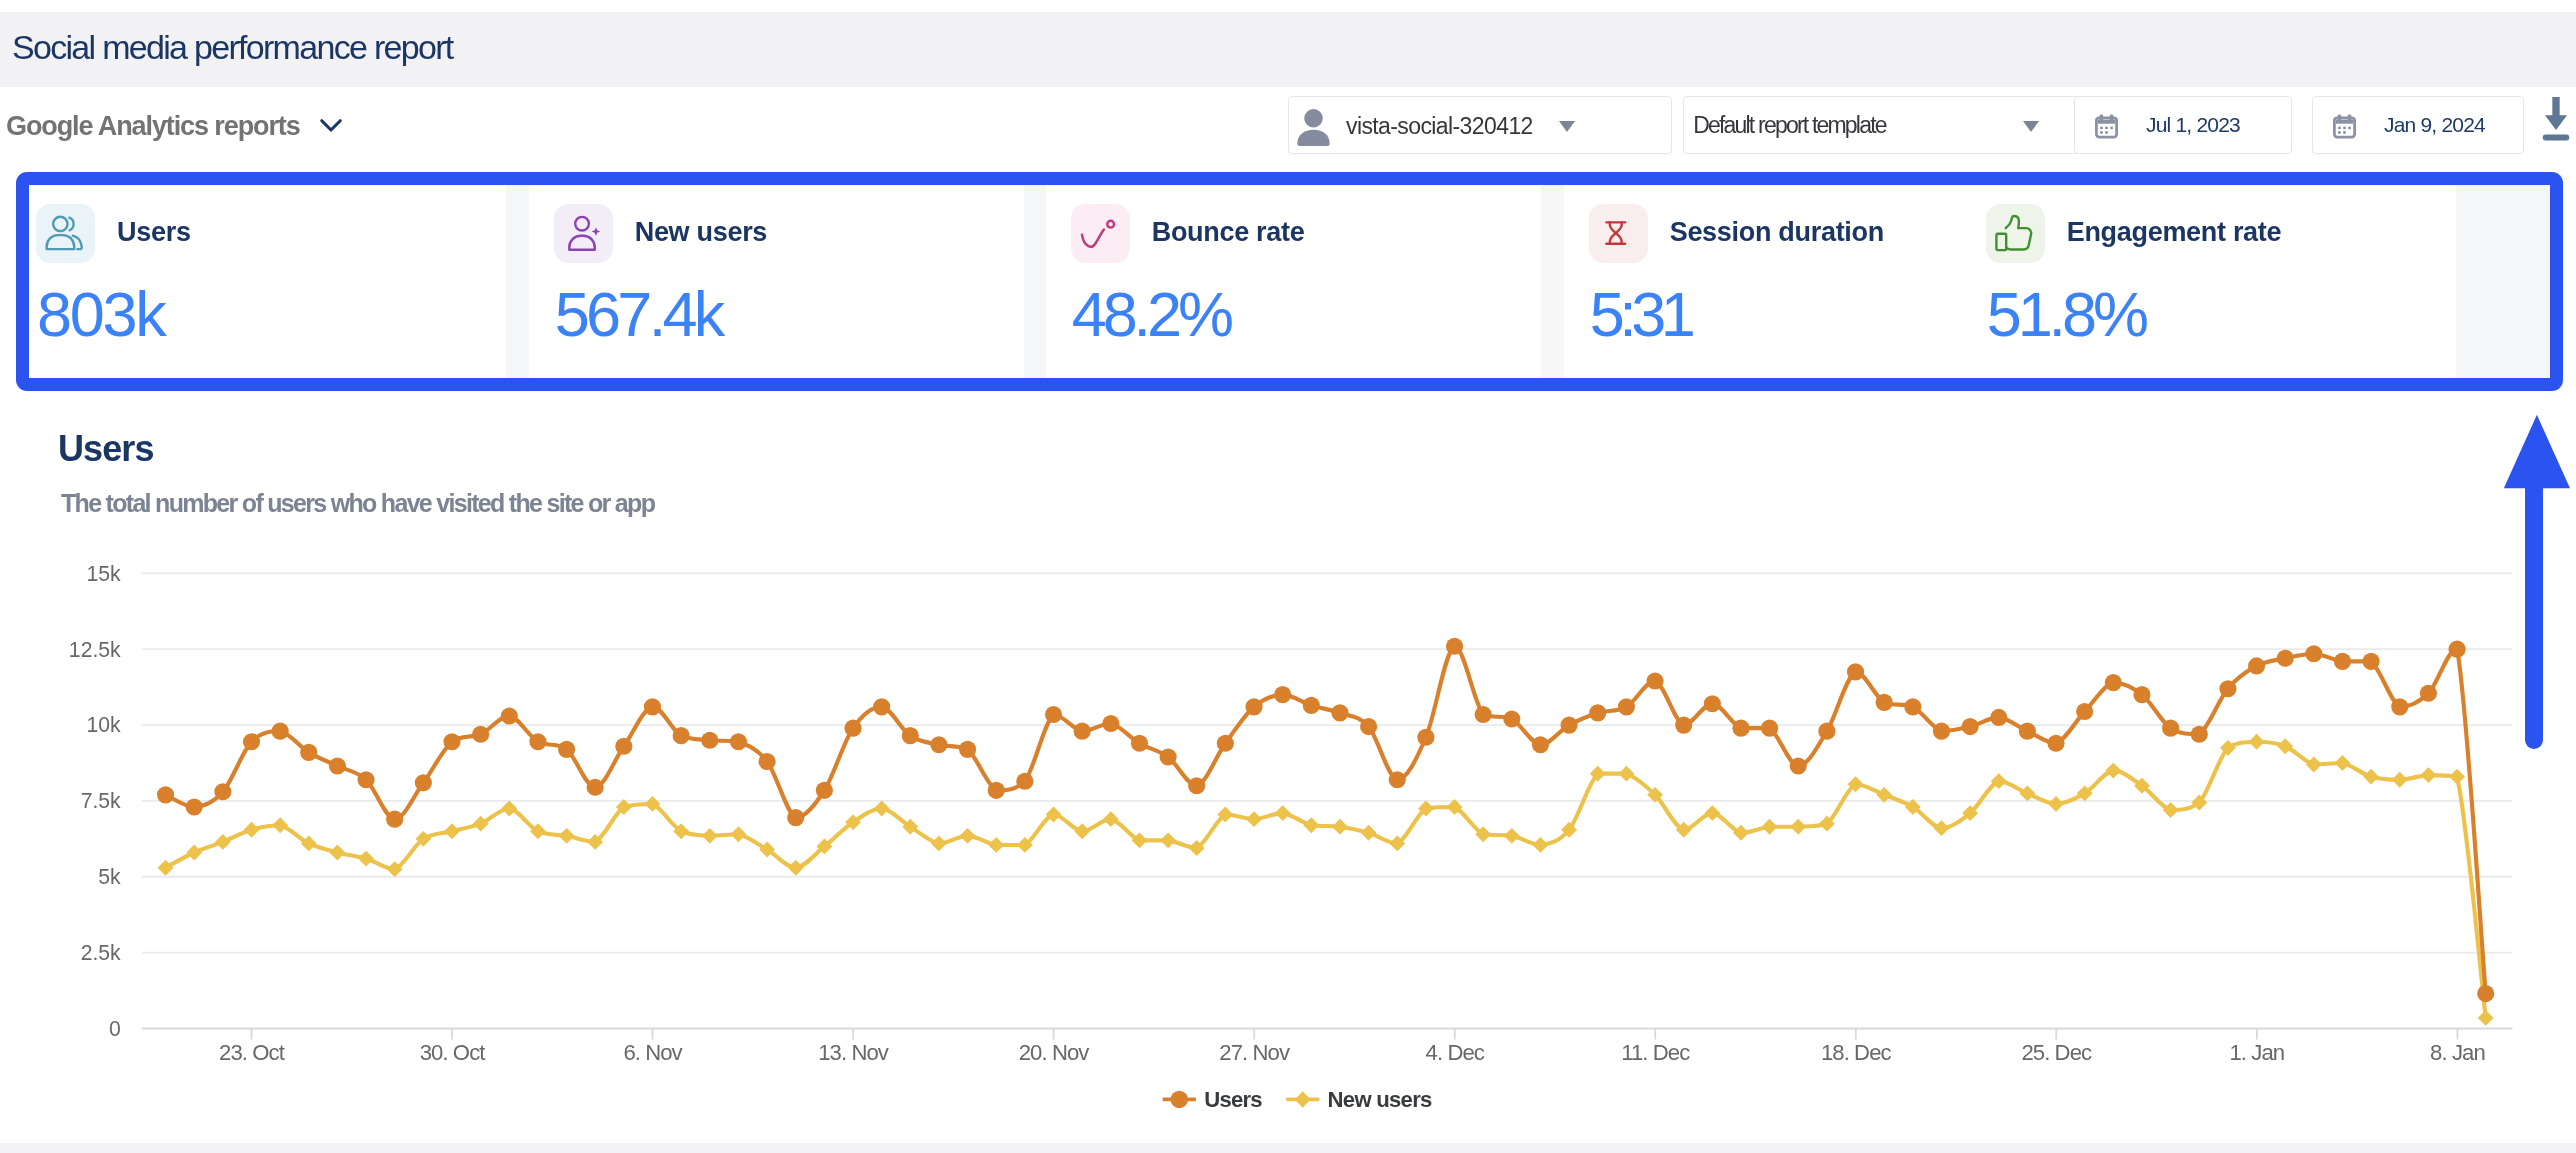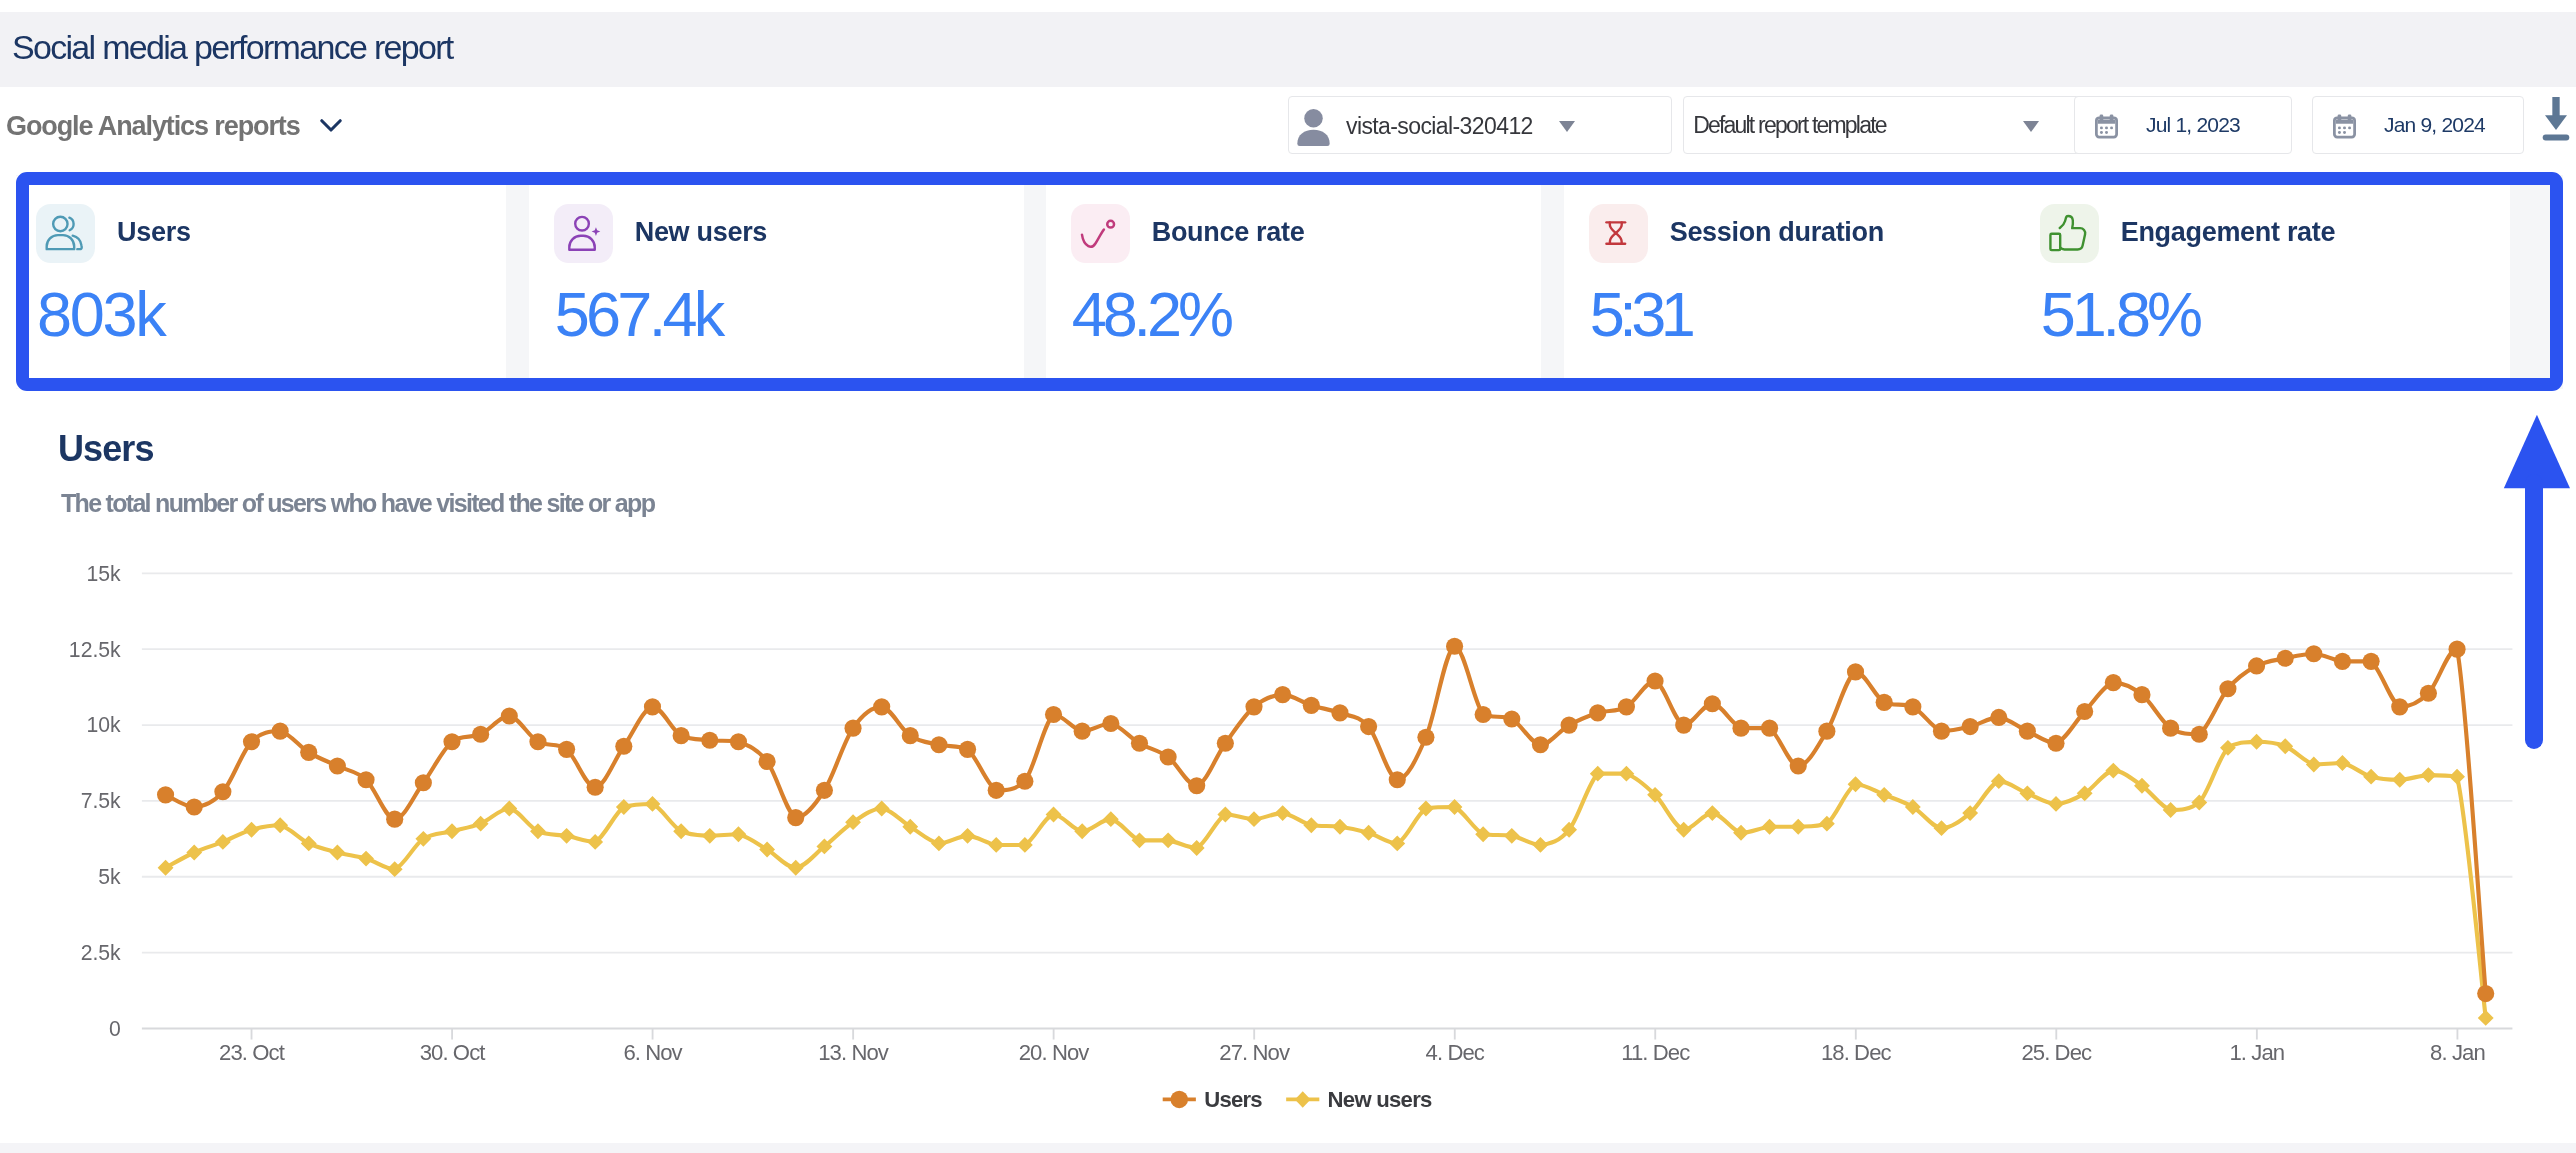--- a/index.html
+++ b/index.html
@@ -138,21 +138,21 @@
           <path d="M18.9 19.9 h20.3"></path>
           <path d="M18.9 43.1 h20.3"></path>
           <path d="M22.6 19.9 v2.3 c0 4.2 3.2 6.2 6.4 9.3 c3.2 3.1 6.4 5.1 6.4 9.3 v2.3"></path>
           <path d="M35.5 19.9 v2.3 c0 4.2-3.2 6.2-6.4 9.3 c-3.2 3.1-6.4 5.1-6.4 9.3 v2.3"></path>
         </g>
       </svg>
     </div>
     <div class="clabel">Session duration</div>
     <div class="cnum" style="letter-spacing:-5.5px">5:31</div>
   </div>
-  <div class="card" style="left:1999px">
+  <div class="card" style="left:1945px">
     <div class="icbox" style="background:#eef4ea">
       <svg class="abs" style="left:0px;top:0px" width="59" height="59" viewBox="0 0 64 64">
         <g fill="none" stroke="#3f9130" stroke-width="2.6" stroke-linecap="round" stroke-linejoin="round">
           <path d="M12.6 32.2 h8 a1.3 1.3 0 0 1 1.3 1.3 v15.2 a1.3 1.3 0 0 1 -1.3 1.3 h-8 a1.3 1.3 0 0 1 -1.3 -1.3 v-15.2 a1.3 1.3 0 0 1 1.3 -1.3 z"></path>
           <path d="M21.9 47.4 c1.2 1.2 2.9 1.9 4.6 1.9 h14.3 c2.7 0 5-1.9 5.5-4.5 l2.6-12 c0.7-3.4-1.9-6.6-5.4-6.6 h-8.6 c0.7-3.1 1-6 0.7-8.5 c-0.3-2.7-2.5-4.7-5.2-4.7 c-1 0-1.8 0.6-2.1 1.6 l-1.1 3.8 c-0.9 3-2.8 5.6-5.4 7.4 l-0.4 0.3"></path>
         </g>
       </svg>
     </div>
     <div class="clabel">Engagement rate</div>
     <div class="cnum" style="letter-spacing:-4.1px">51.8%</div>

